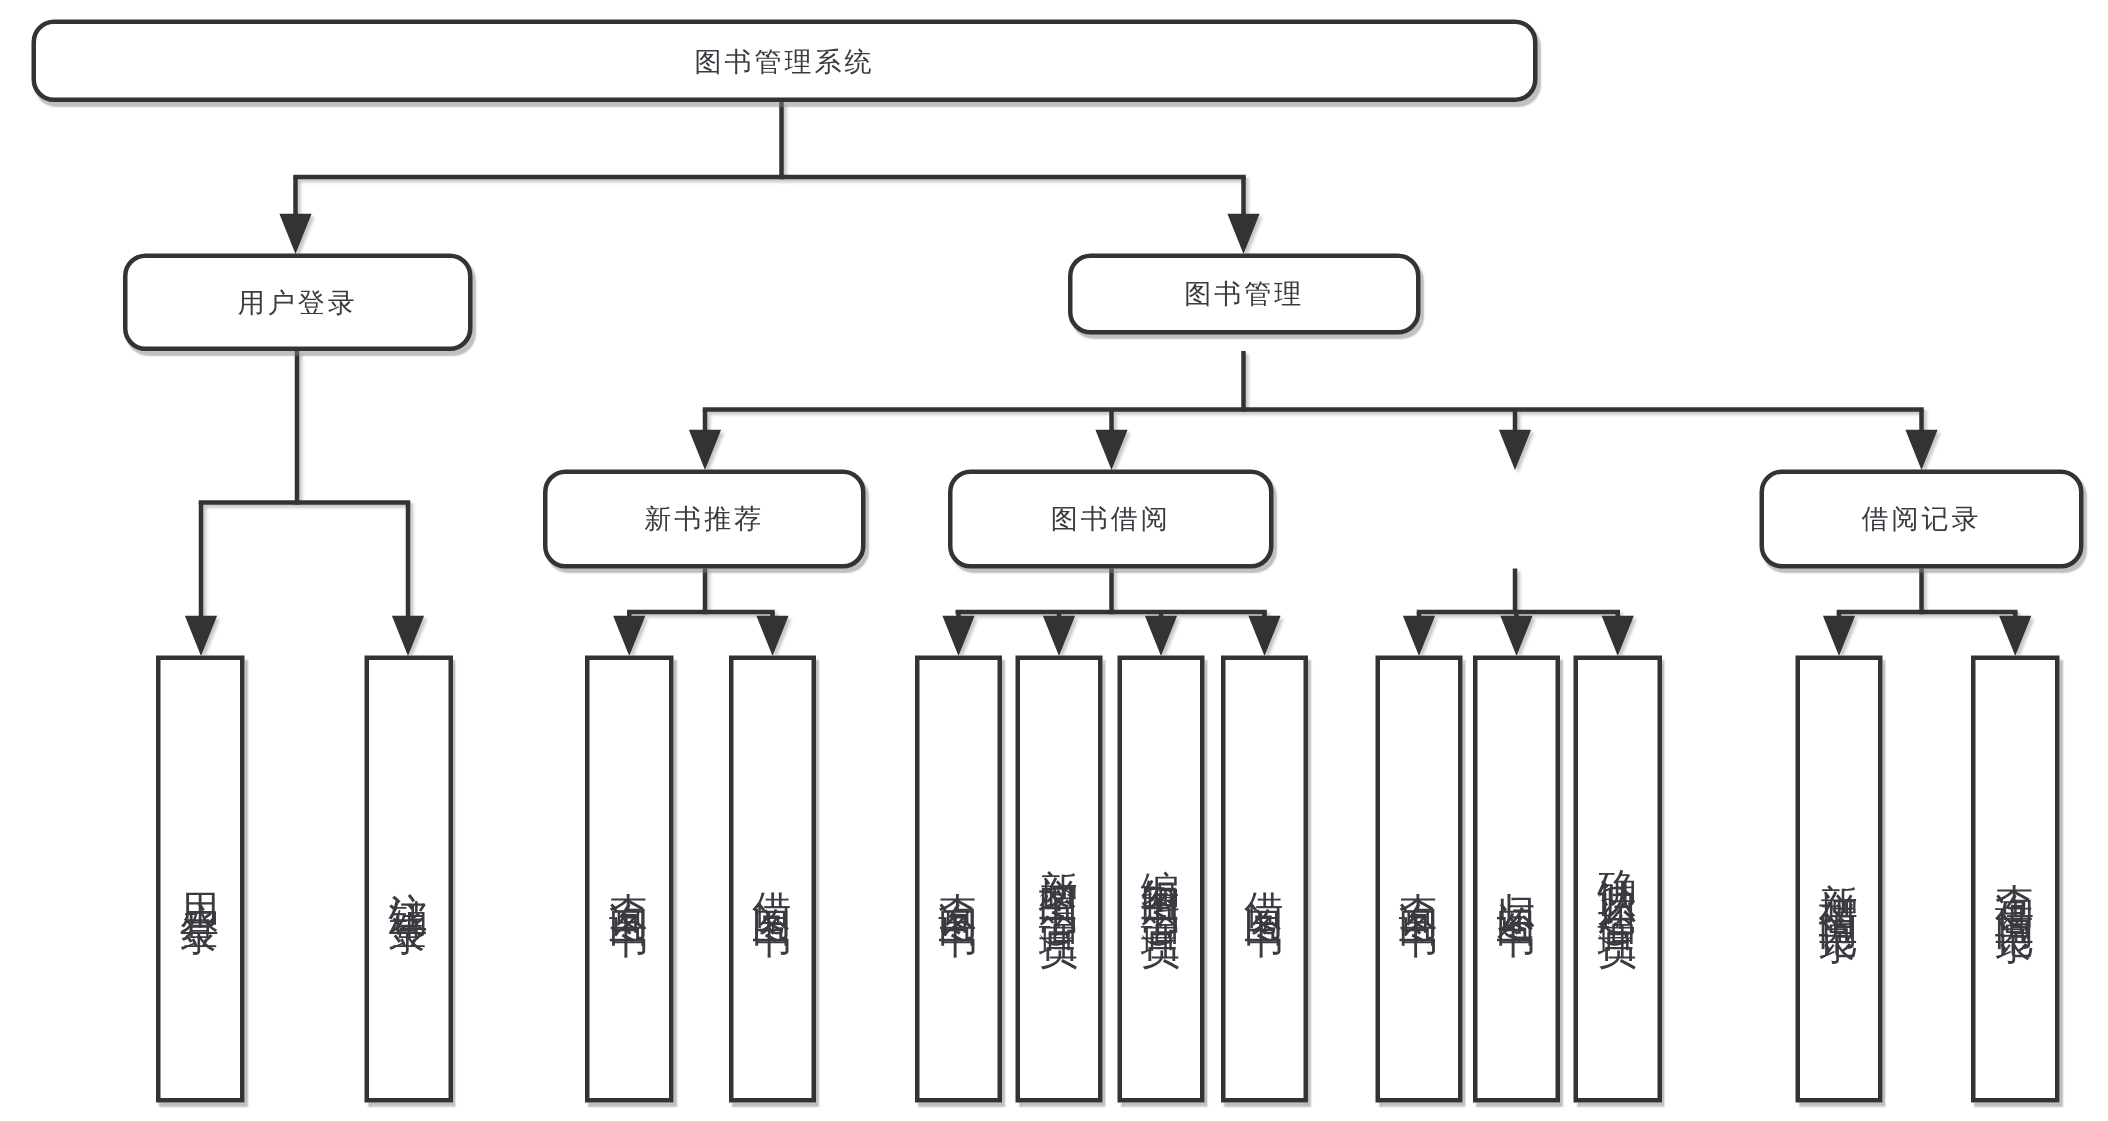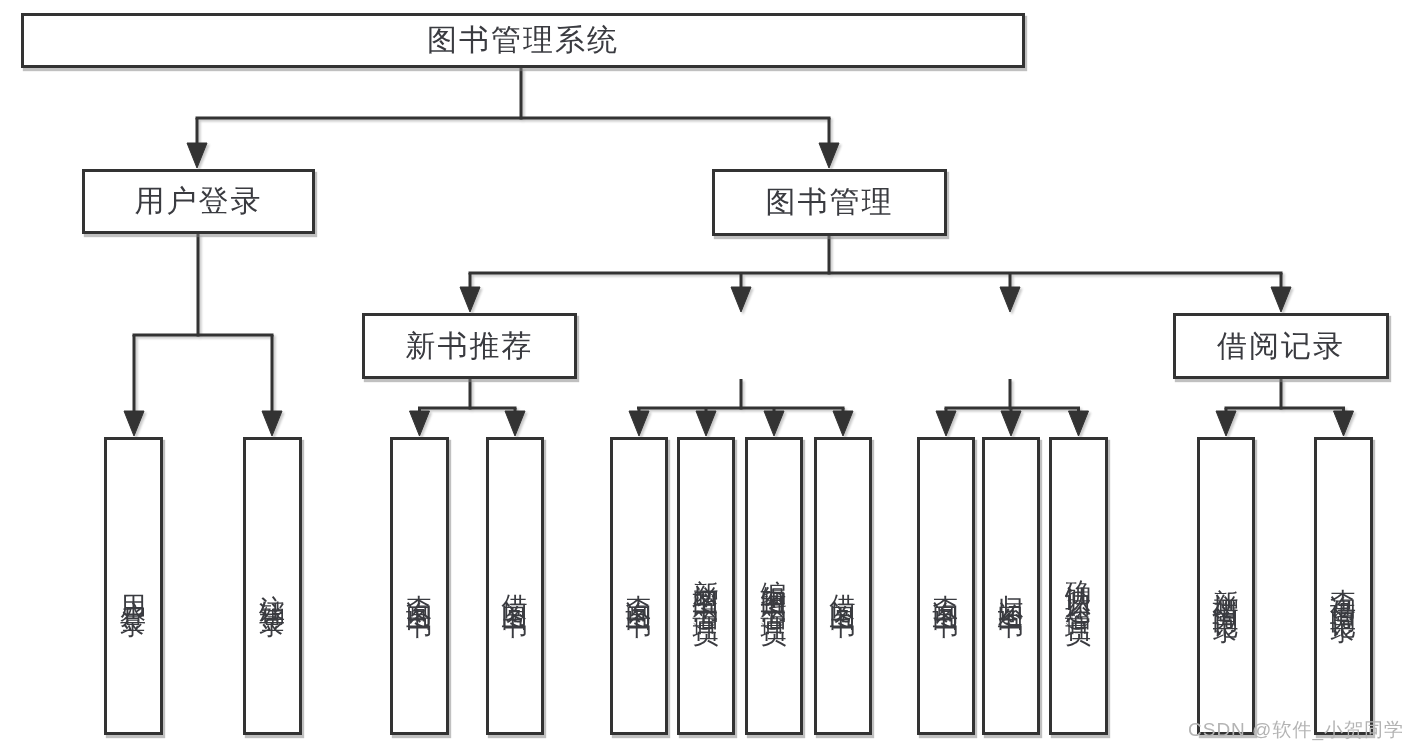--- a/index.html
+++ b/index.html
@@ -22,24 +22,24 @@
   }
   .node{
     position:absolute;
     box-sizing:border-box;
     background:var(--boxbg);
     border:3px solid var(--line);
     box-shadow:2px 3px 1px rgba(130,130,130,0.5);
     display:flex;align-items:center;justify-content:center;
     color:var(--text);
   }
-  .hbox{font-size:30px;letter-spacing:2px;white-space:nowrap;}
+  .hbox{font-size:18px;letter-spacing:2px;white-space:nowrap;border-radius:15px;}
   .root{left:21px;top:13px;width:1004px;height:55px;}
   .l2a{left:82px;top:169px;width:233px;height:65px;}
-  .l2b{left:712px;top:169px;width:235px;height:67px;}
+  .l2b{left:712px;top:169px;width:235px;height:54px;}
   .l3{top:313px;height:66px;}
   .l3a{left:362px;width:215px;}
   .l3b{left:632px;width:217px;}
   .l3c{left:902px;width:216px;}
   .l3d{left:1173px;width:216px;text-align:right;}
   .leaf{top:437px;height:298px;}
   .vtext{
     writing-mode:vertical-lr;
     text-orientation:mixed;
     font-size:26px;
@@ -147,20 +147,23 @@
   <div class="node hbox l2a">
     <span>用户登录</span>
   </div>
   <div class="node hbox l2b">
     <span>图书管理</span>
   </div>
 
   <div class="node hbox l3 l3a">
     <span>新书推荐</span>
   </div>
+  <div class="node hbox l3 l3b">
+    <span>图书借阅</span>
+  </div>
   <div class="node hbox l3 l3d">
     <span>借阅记录</span>
   </div>
 
   <div class="node leaf lf1">
     <span class="vtext">用户登录</span>
   </div>
   <div class="node leaf lf2">
     <span class="vtext">注销登录</span>
   </div>
@@ -195,15 +198,14 @@
     <span class="vtext">确认归还（管理员）</span>
   </div>
 
   <div class="node leaf lf12">
     <span class="vtext">新增借阅记录</span>
   </div>
   <div class="node leaf lf13">
     <span class="vtext">查询借阅记录</span>
   </div>
 
-  <div class="watermark">CSDN @软件_小贺同学</div>
 
 </div>
 
 </body></html>

